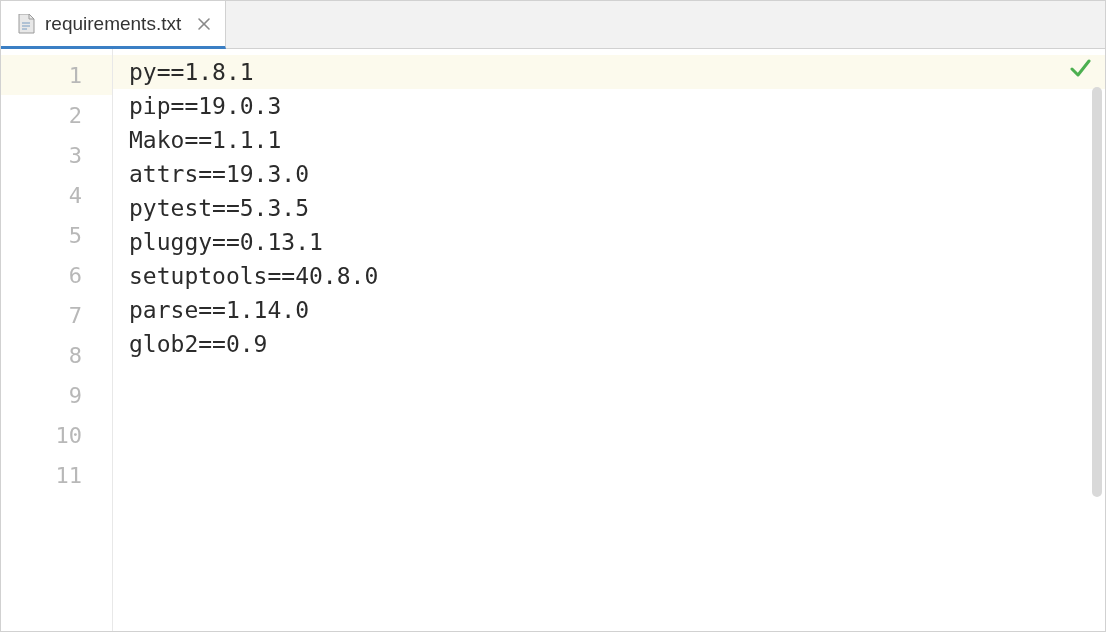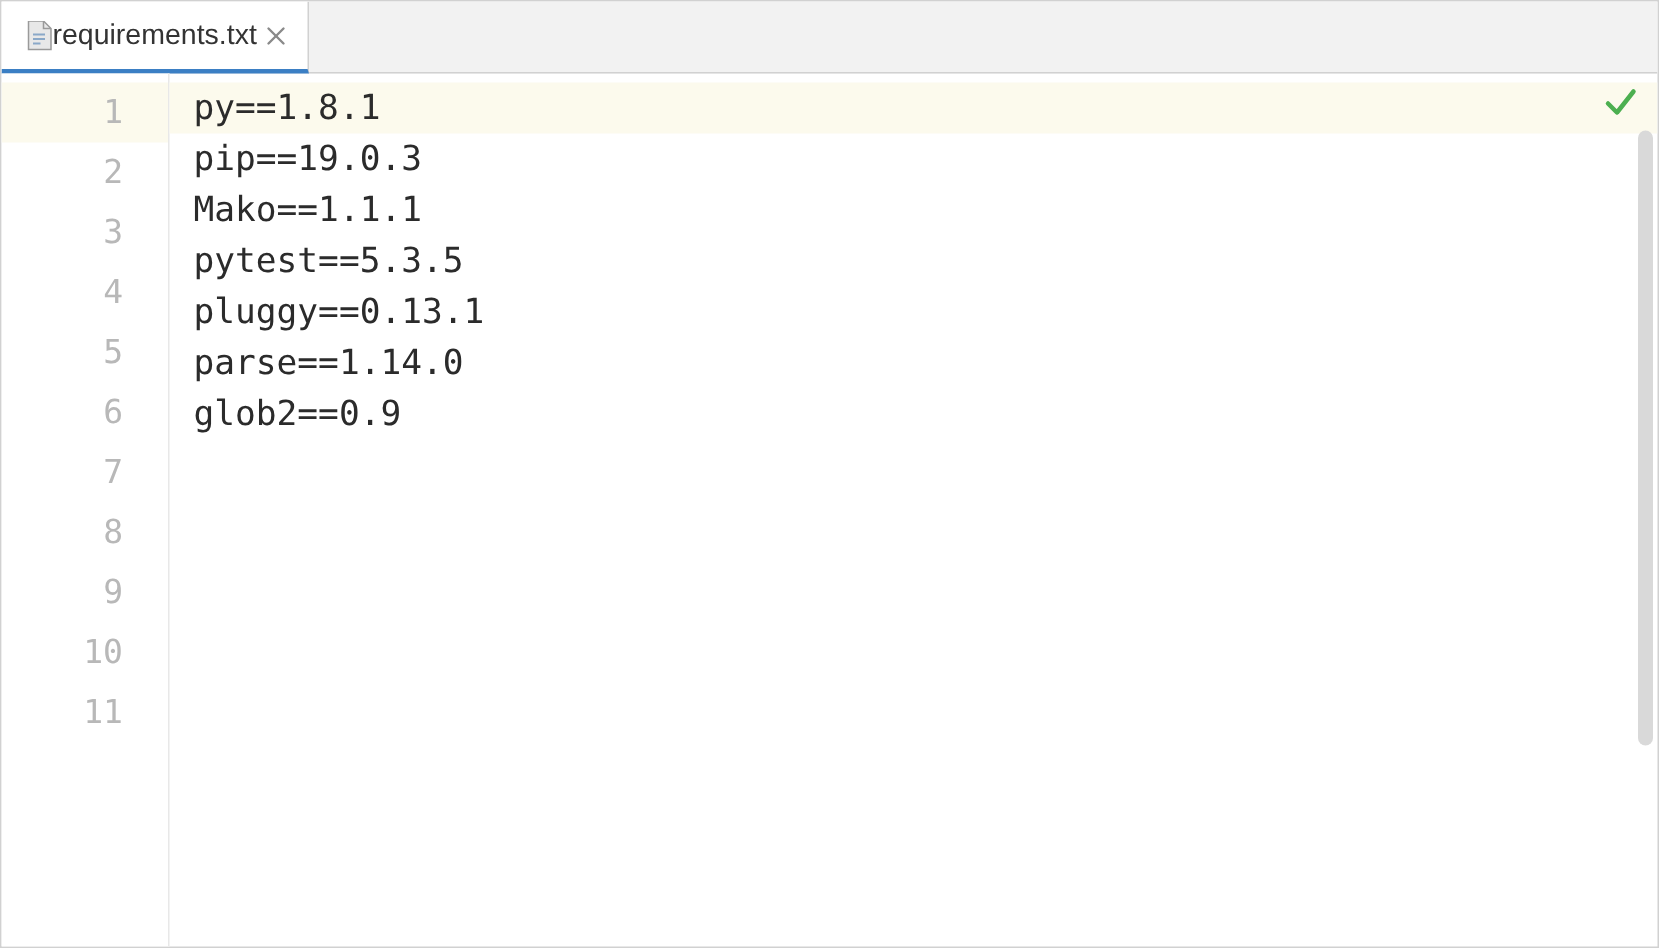--- a/index.html
+++ b/index.html
@@ -20,20 +20,21 @@
       align-items: stretch;
     }
     .tab {
       display: flex;
       align-items: center;
       padding: 0 14px 0 16px;
       background: #fff;
       border-right: 1px solid #d1d1d1;
       border-bottom: 3px solid #3b7fc4;
       position: relative;
+      gap: 10px;
       height: 48px;
       margin-bottom: -1px;
     }
     .tab .file-icon {
       width: 18px;
       height: 20px;
       position: relative;
       flex-shrink: 0;
     }
     .tab .file-icon svg {
@@ -157,18 +158,20 @@
     <div class="ln">7</div>
     <div class="ln">8</div>
     <div class="ln">9</div>
     <div class="ln">10</div>
     <div class="ln">11</div>
   </div>
   <div class="code">
     <div class="line highlight">py==1.8.1</div>
     <div class="line">pip==19.0.3</div>
     <div class="line">Mako==1.1.1</div>
+    <div class="line">attrs==19.3.0</div>
     <div class="line">pytest==5.3.5</div>
     <div class="line">pluggy==0.13.1</div>
+    <div class="line">setuptools==40.8.0</div>
     <div class="line">parse==1.14.0</div>
     <div class="line">glob2==0.9</div>
   </div>
 </div>
 
 </body></html>

